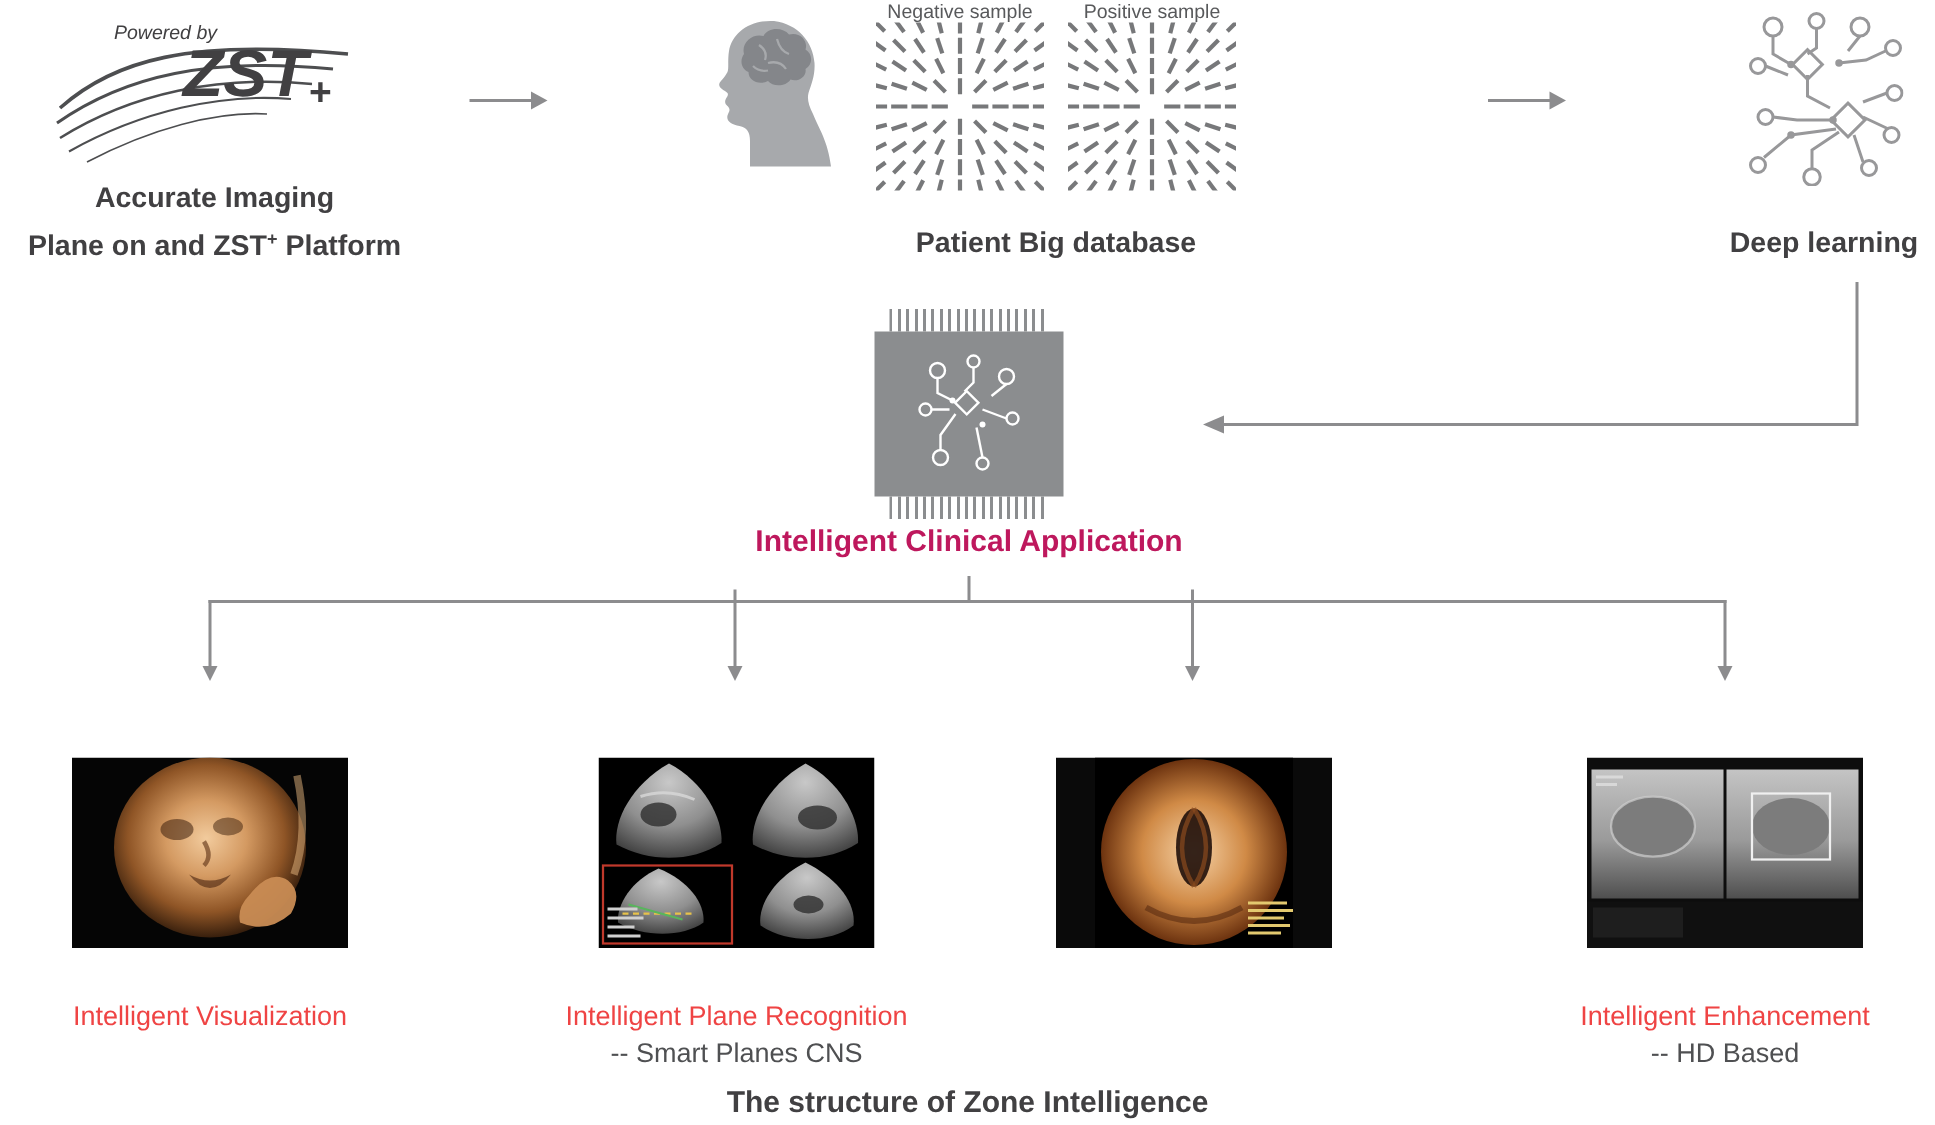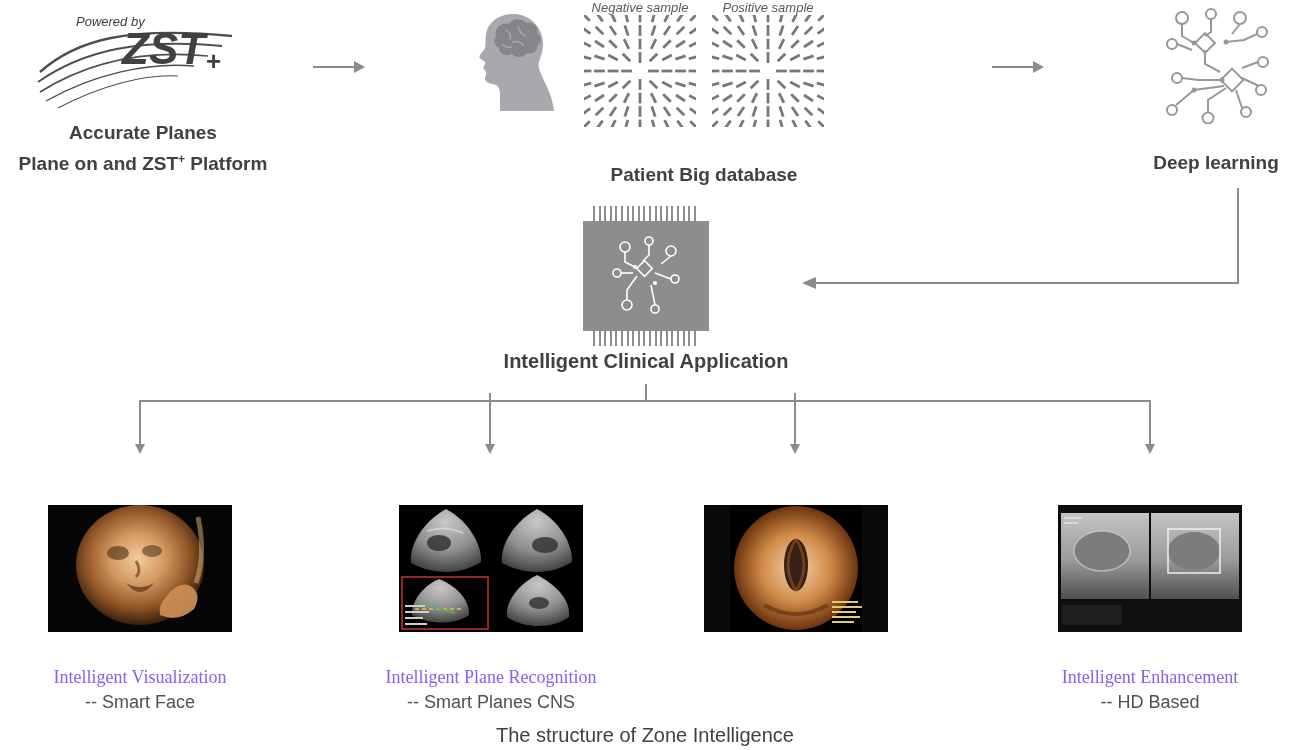--- a/index.html
+++ b/index.html
@@ -1,42 +1,42 @@
 <!DOCTYPE html>
 <html><head>
 <meta charset="utf-8">
 <style>
   * { margin:0; padding:0; box-sizing:border-box; }
   body { font-family:"Liberation Sans", sans-serif; background:#ffffff; }
   .canvas { position:relative; width:1290px; height:750px; background:#ffffff; overflow:hidden; }
   .abs { position:absolute; }
   .cap { font-weight:700; color:#414042; text-align:center; font-size:19px; line-height:26px; }
-  .small-label { font-size:13px; color:#58595b; text-align:center; line-height:15px;font-style:italic; }
-  .chip-label { font-weight:700; color:#404040; text-align:center; font-size:20px; }
-  .footer-title { font-weight:400; color:#414042; text-align:center; font-size:20px; }
+  .small-label { font-size:13px; color:#58595b; text-align:center; line-height:15px; }
+  .chip-label { font-weight:700; color:#be185d; text-align:center; font-size:20px; }
+  .footer-title { font-weight:700; color:#414042; text-align:center; font-size:20px; }
 
   .arrow-right { position:absolute; height:2px; background:#8c8c8e; }
   .arrow-right::after { content:""; position:absolute; right:-10px; top:-5px;
      border-left:11px solid #8c8c8e; border-top:6px solid transparent; border-bottom:6px solid transparent; }
 
   .varrow { position:absolute; width:2px; background:#8c8c8e; }
   .varrow::after { content:""; position:absolute; left:-4px; bottom:-10px;
      border-top:10px solid #8c8c8e; border-left:5px solid transparent; border-right:5px solid transparent; }
 
   .hline { position:absolute; height:2px; background:#8c8c8e; }
   .vline { position:absolute; width:2px; background:#8c8c8e; }
 
   .chip { position:absolute; width:138px; height:140px; }
   .chip-pins { position:absolute; left:16px; width:106px; height:15px;
      background:repeating-linear-gradient(90deg,#8b8d8f 0,#8b8d8f 2px,transparent 2px,transparent 5.6px); }
   .chip-body { position:absolute; left:6px; top:15px; width:126px; height:110px; background:#8b8d8f; }
 
   .branch { position:absolute; top:505px; width:240px; text-align:center; }
   .branch .img { display:block; margin:0 auto; width:184px; height:127px; }
-  .branch-title { margin-top:33px; font-size:18px; color:#8b5cf6; line-height:25px;font-family:Liberation Serif, serif; }
+  .branch-title { margin-top:33px; font-size:18px; color:#ef4444; line-height:25px; }
   .branch-subtitle { font-size:18px; color:#4f5052; line-height:25px; }
 </style>
 </head>
 <body>
 
 <div class="canvas">
 
   <svg class="abs" style="left:36px; top:6px;" width="200" height="104" viewBox="0 0 200 104">
     <g fill="none" stroke="#4d4e50">
       <path d="M4 66 C 40 34, 90 20, 196 30" stroke-width="2.4"></path>
@@ -44,21 +44,21 @@
       <path d="M4 86 C 52 56, 110 44, 172 50" stroke-width="1.7"></path>
       <path d="M10 95 C 58 68, 112 56, 158 60" stroke-width="1.4"></path>
       <path d="M22 102 C 64 80, 108 68, 142 70" stroke-width="1.1"></path>
     </g>
     <text x="40" y="20" font-size="13" font-style="italic" fill="#414042" style="font-family:&quot;Liberation Sans&quot;,sans-serif">Powered by</text>
     <text x="86" y="58" font-size="44" font-weight="bold" font-style="italic" fill="#414042" style="font-family:&quot;Liberation Sans&quot;,sans-serif">ZST</text>
     <text x="170" y="64" font-size="26" font-weight="bold" fill="#414042" style="font-family:&quot;Liberation Sans&quot;,sans-serif">+</text>
   </svg>
 
   <div class="abs cap" style="left:13px; top:120px; width:260px;">
-    <div>Accurate Planes</div>
+    <div>Accurate Imaging</div>
     <div><span>Plane on and ZST</span><sup style="font-size:12px;">+</sup><span> Platform</span></div>
   </div>
 
   <div class="arrow-right" style="left:313px; top:66px; width:42px;"></div>
 
   <svg class="abs" style="left:466px; top:10px;" width="92" height="102" viewBox="0 0 92 102">
     <path fill="#a7a9ac" d="M50 4 C 66 6, 76 18, 77 32 C 77.5 40, 75 46, 73 52 C 72 56, 73 60, 76 66
       C 80 76, 86 84, 88 101 L 34 101 L 34 84 C 34 78, 32 75, 27 74 C 22 73, 18 71, 19 67
       C 19.5 65, 21 64, 20 62 C 19 60, 17 60, 17.5 57 C 18 55, 20 54, 19 52 C 17 50, 13 49, 13.5 46
       C 14 44, 17 42, 19 38 C 20 36, 19 30, 20 24 C 22 12, 34 3, 50 4 Z"></path>
@@ -235,21 +235,21 @@
       <line x1="18.7" y1="105.7" x2="12.3" y2="114.3" stroke="#77787a" stroke-width="2.8"></line>
       <line x1="31.4" y1="105.2" x2="26.6" y2="114.8" stroke="#77787a" stroke-width="2.8"></line>
       <line x1="43.8" y1="104.8" x2="41.2" y2="115.2" stroke="#77787a" stroke-width="2.8"></line>
       <line x1="56.0" y1="104.6" x2="56.0" y2="115.4" stroke="#77787a" stroke-width="2.8"></line>
       <line x1="68.2" y1="104.8" x2="70.8" y2="115.2" stroke="#77787a" stroke-width="2.8"></line>
       <line x1="80.6" y1="105.2" x2="85.4" y2="114.8" stroke="#77787a" stroke-width="2.8"></line>
       <line x1="93.3" y1="105.7" x2="99.7" y2="114.3" stroke="#77787a" stroke-width="2.8"></line>
       <line x1="106.2" y1="106.2" x2="113.8" y2="113.8" stroke="#77787a" stroke-width="2.8"></line>
     </svg>
 
-  <div class="abs cap" style="left:584px; top:150px; width:240px;margin-top:12px;">Patient Big database</div>
+  <div class="abs cap" style="left:584px; top:150px; width:240px;">Patient Big database</div>
 
   <div class="arrow-right" style="left:992px; top:66px; width:42px;"></div>
 
   <svg class="abs" style="left:1164px; top:6px;" width="105" height="118" viewBox="0 0 105 118">
     <g fill="none" stroke="#98989a" stroke-width="2">
       <circle cx="18" cy="12" r="6"></circle>
         <circle cx="47" cy="8" r="5"></circle>
         <circle cx="76" cy="12" r="6"></circle>
       <circle cx="98" cy="26" r="5"></circle>
         <circle cx="8" cy="38" r="5"></circle>
@@ -343,21 +343,20 @@
       <rect width="184" height="127" fill="#050505"></rect>
       <ellipse cx="92" cy="60" rx="64" ry="60" fill="url(#faceG)"></ellipse>
       <ellipse cx="70" cy="48" rx="11" ry="7" fill="#3c1f0c" opacity="0.55"></ellipse>
       <ellipse cx="104" cy="46" rx="10" ry="6" fill="#3c1f0c" opacity="0.5"></ellipse>
       <path d="M78 78 Q 92 86 106 78 Q 92 96 78 78 Z" fill="#4a2410" opacity="0.6"></path>
       <path d="M88 56 q6 10 0 16" stroke="#5a2e12" stroke-width="3" fill="none" opacity="0.6"></path>
       <path d="M118 92 q14 -18 26 -10 q10 8 2 22 q-16 14 -34 6 q-2 -10 6 -18z" fill="#c98c54" opacity="0.95"></path>
       <path d="M150 12 q8 38 -2 66" stroke="#e8b87f" stroke-width="5" fill="none" opacity="0.5"></path>
     </svg>
     <div class="branch-title">Intelligent Visualization</div>
-    <div class="branch-subtitle">-- Smart Face</div>
   </div>
 
   <div class="branch" style="left:371px;">
     <svg class="img" viewBox="0 0 184 127">
       <defs>
         <radialGradient id="usG" cx="50%" cy="20%" r="85%">
           <stop offset="0%" stop-color="#c8c8c8"></stop>
             <stop offset="55%" stop-color="#8f8f8f"></stop>
           <stop offset="100%" stop-color="#3a3a3a"></stop>
         </radialGradient>

